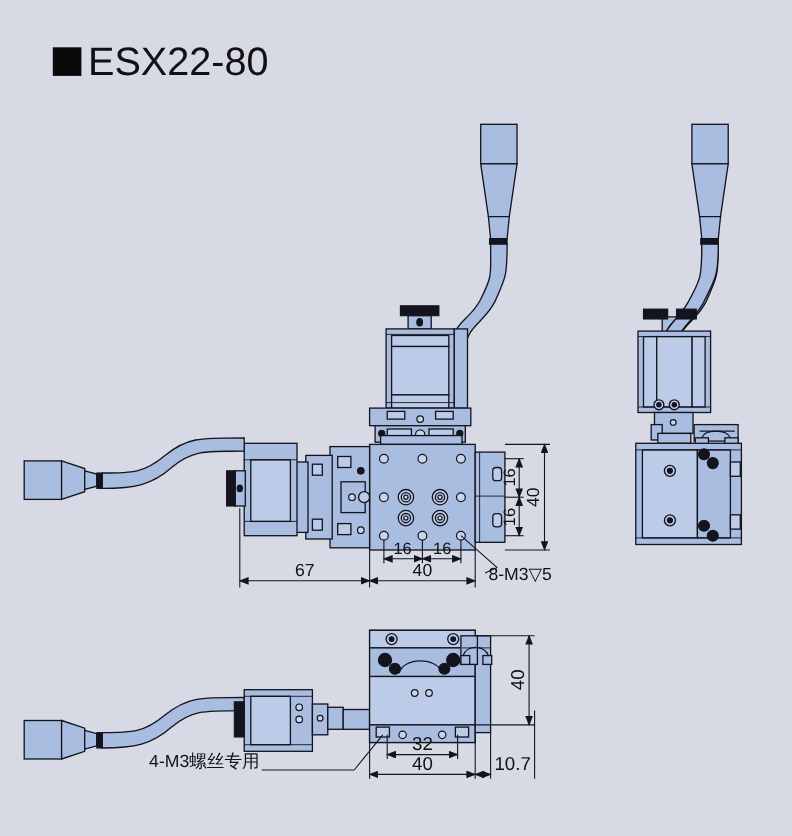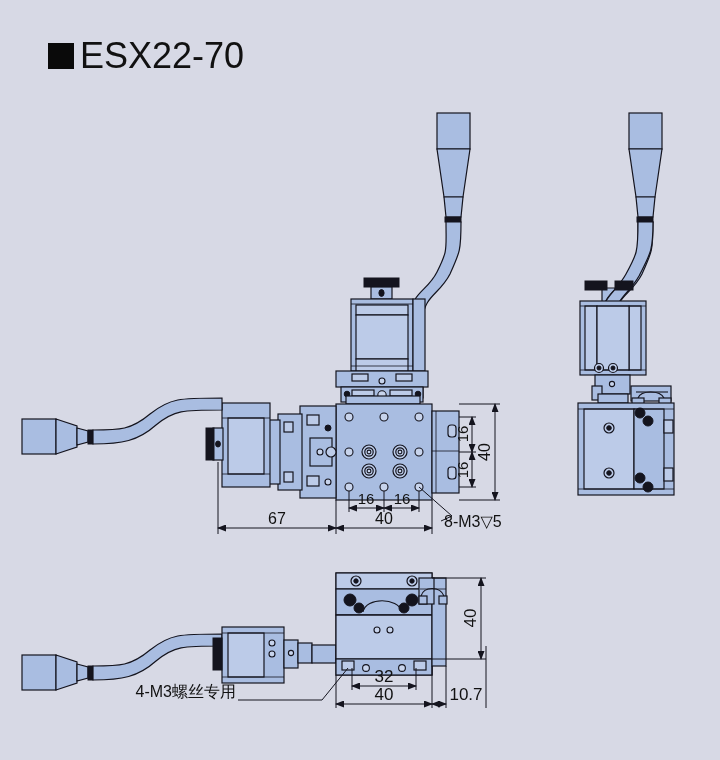--- a/index.html
+++ b/index.html
@@ -27,21 +27,21 @@
   svg{display:block;position:absolute;left:0;top:0;}
   text{font-family:"Liberation Sans", sans-serif;fill:#111;}
 </style>
 </head>
 <body>
 
 <div id="stage">
 
   <div class="title-row">
     <span class="title-sq"></span>
-    <span class="title-txt">ESX22-70</span>
+    <span class="title-txt">ESX22-80</span>
   </div>
 
   <svg width="720" height="760" viewBox="0 0 720 760">
     <defs>
       <marker id="arrB" markerWidth="9" markerHeight="7" refX="8" refY="3.5" orient="auto" markerUnits="userSpaceOnUse">
         <path d="M0,0 L9,3.5 L0,7 z" fill="#14141e"></path>
       </marker>
       <marker id="arrA" markerWidth="9" markerHeight="7" refX="1" refY="3.5" orient="auto" markerUnits="userSpaceOnUse">
         <path d="M9,0 L0,3.5 L9,7 z" fill="#14141e"></path>
       </marker>

